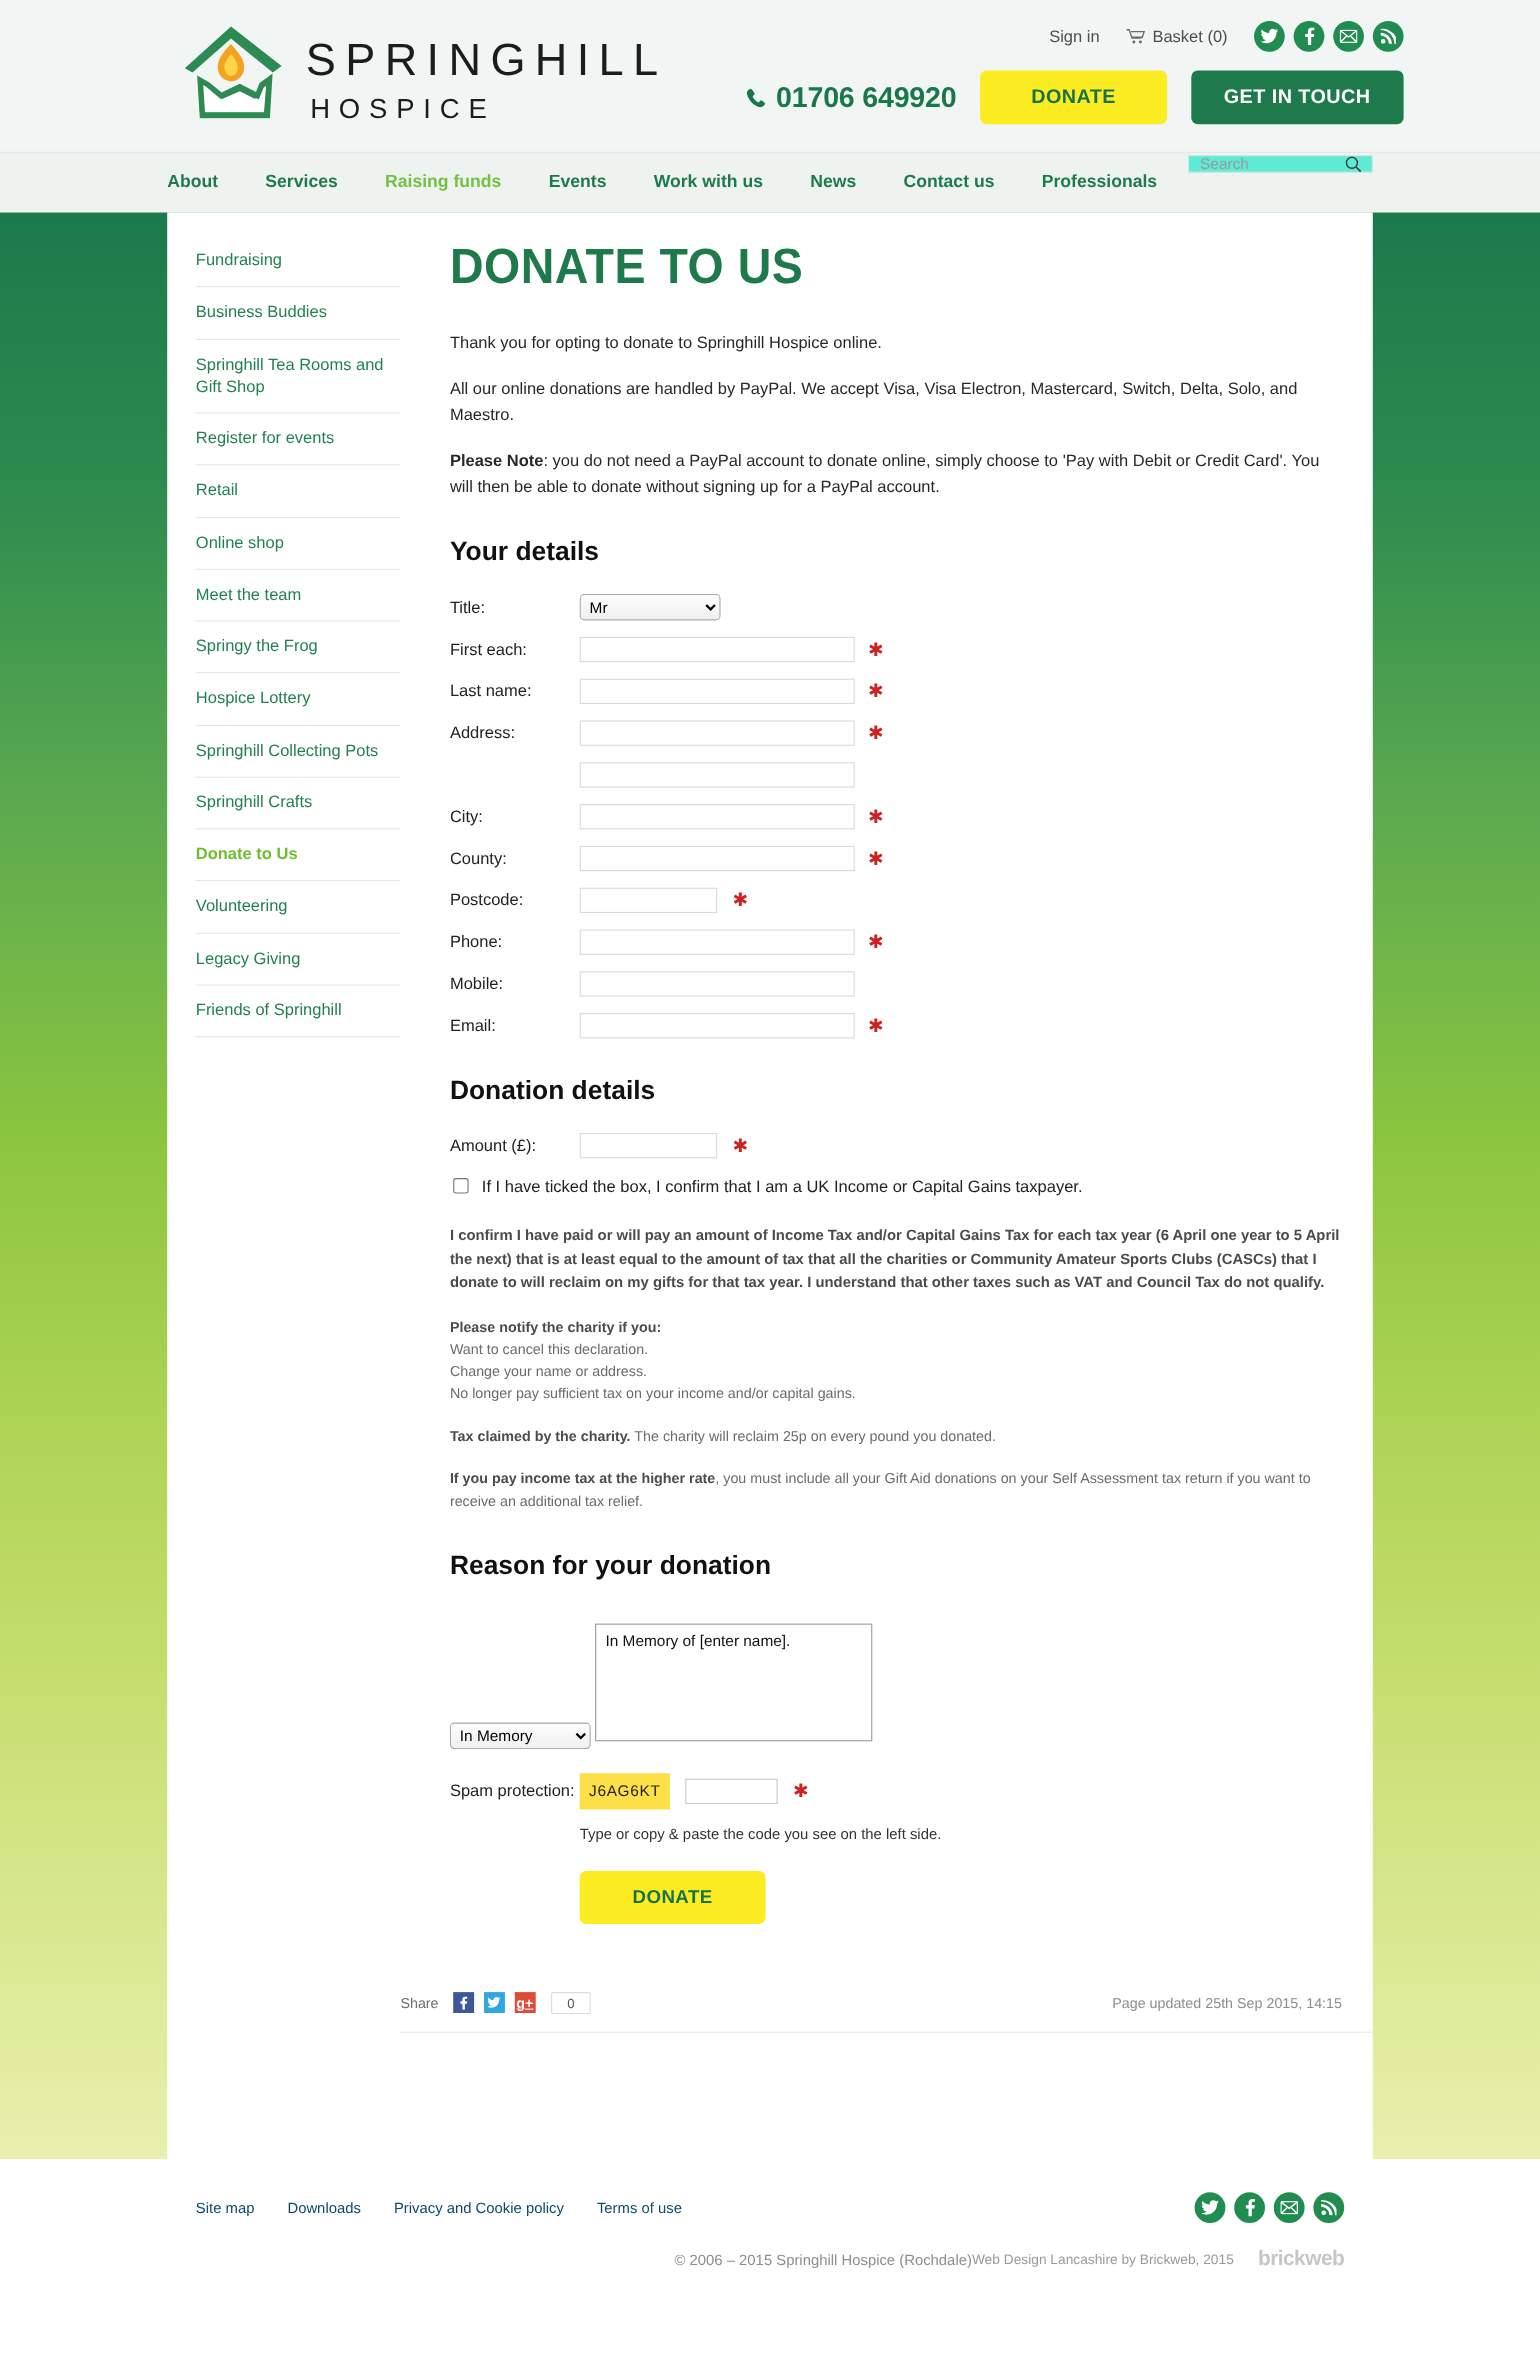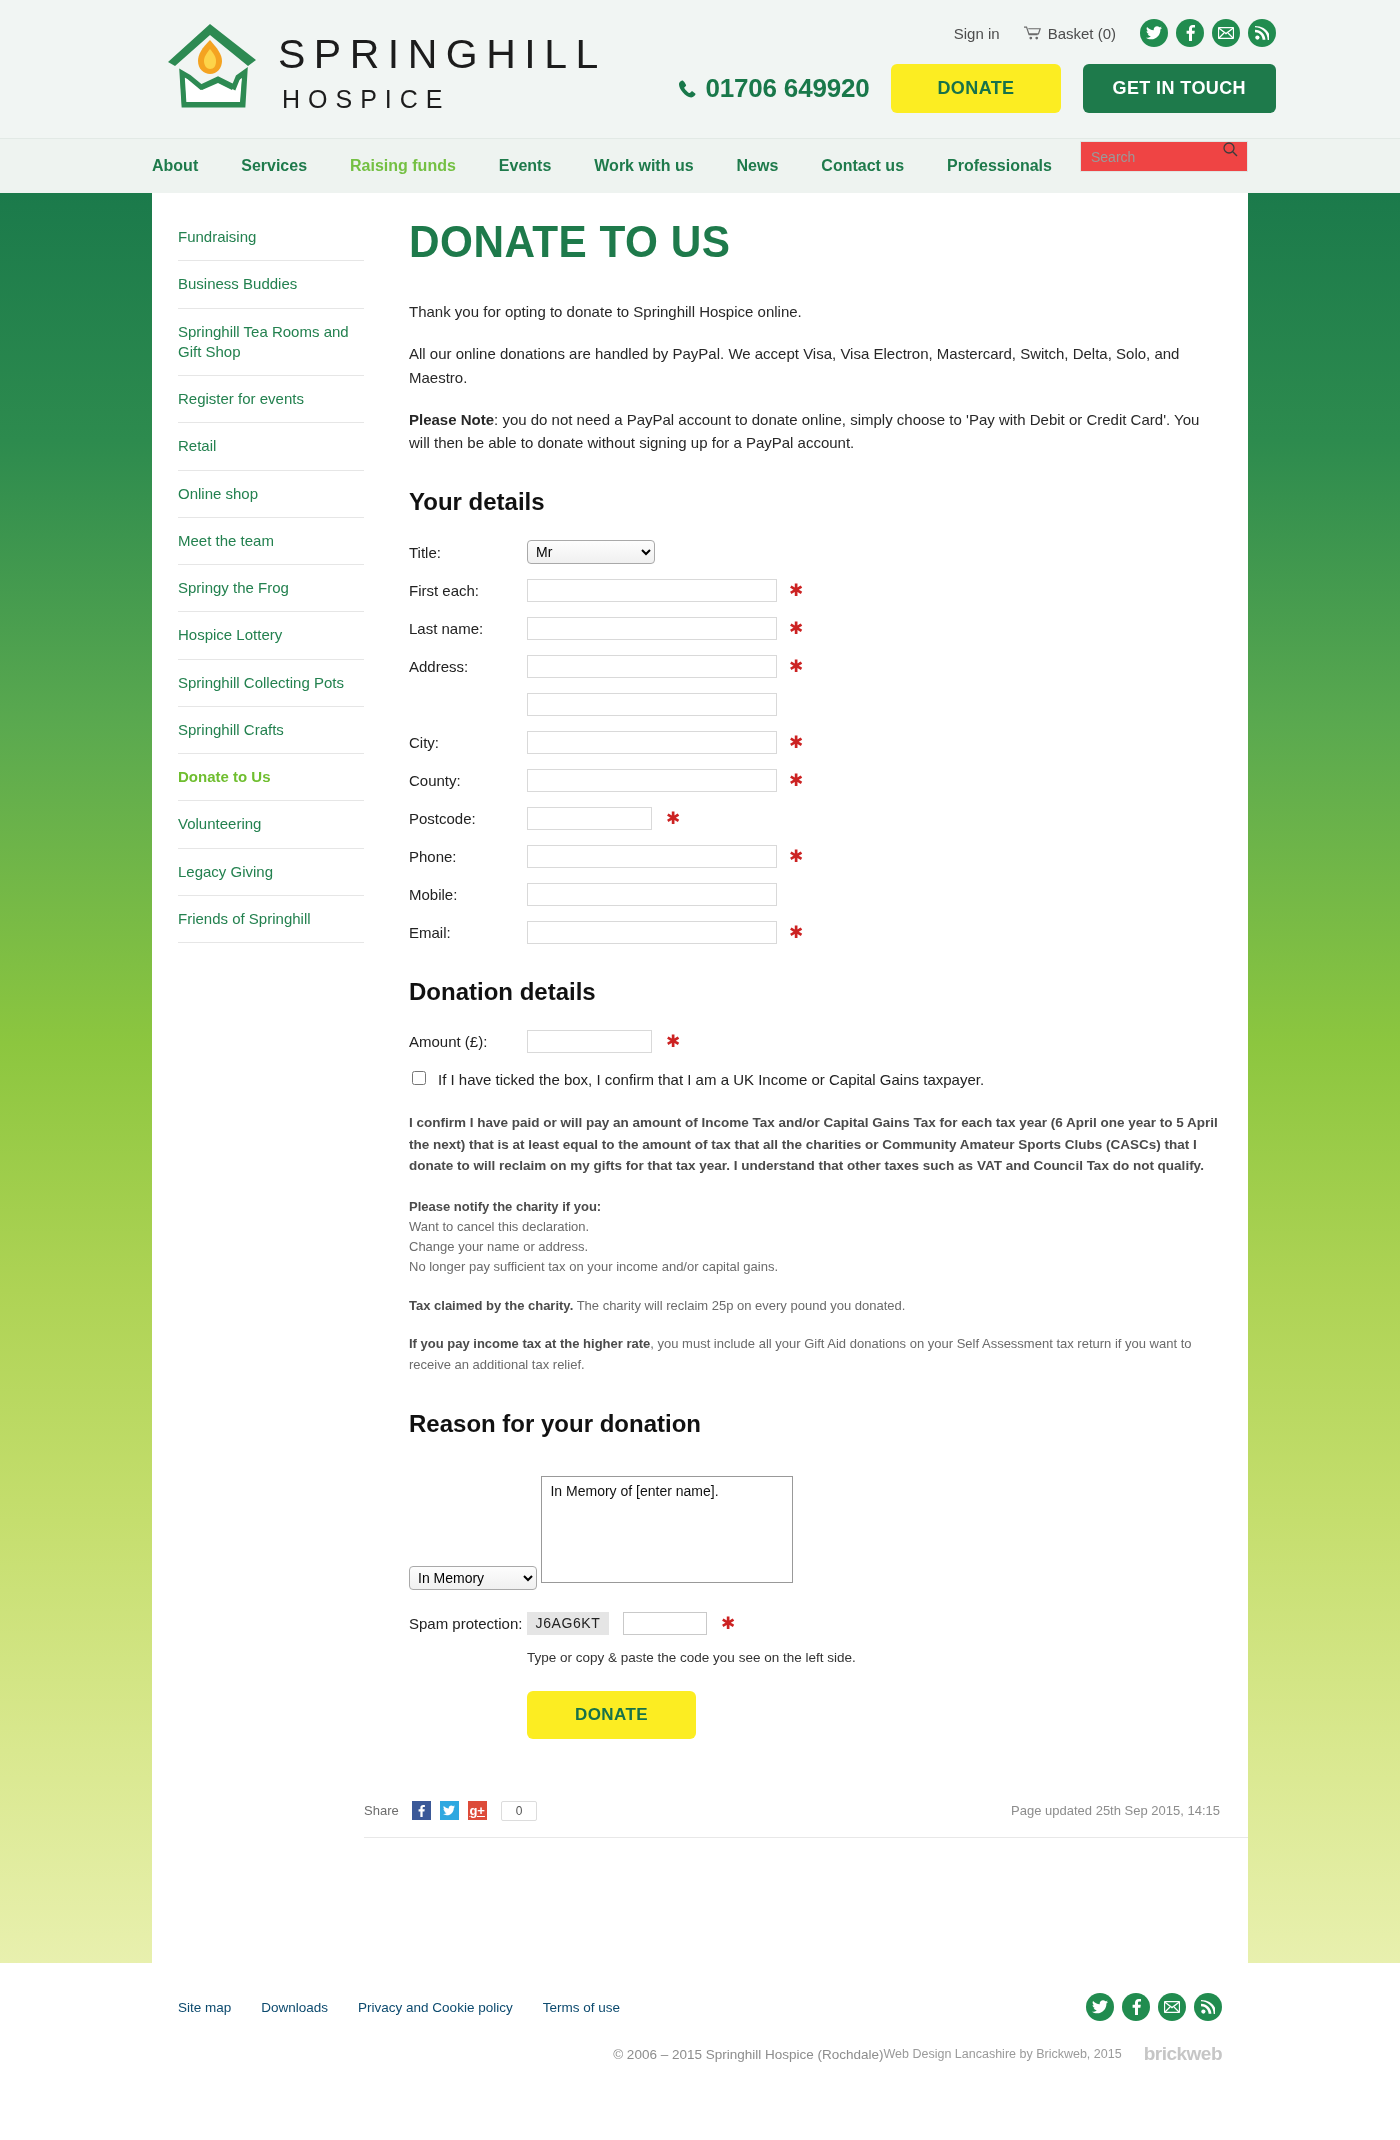--- a/index.html
+++ b/index.html
@@ -80,22 +80,22 @@
     display:flex; align-items:center;
   }
   .nav-inner{ width:1096px; margin:0 auto; display:flex; align-items:center; position:relative;}
   .nav a{
     font-size:16px; font-weight:bold; color:#1e7a4b; text-decoration:none;
     margin-right:43px; white-space:nowrap;
   }
   .nav a.active{ color:#74c043; }
   .search-wrap{
     position:absolute; right:0; top:-16px;
-    width:168px; height:31px; background:#ef4444; border:1px solid #dfe5e2;
-    display:flex; padding:0 8px;
+    width:168px; height:16px; background:#5eead4; border:1px solid #dfe5e2;
+    display:flex; align-items:center; padding:0 8px;
   }
   .search-wrap input{
     border:none; outline:none; font-size:14px; color:#333;
     width:134px; font-family:"Liberation Sans", sans-serif; background:transparent;
   }
   .search-wrap input::placeholder{ color:#9a9a9a; }
 
   
   .shell{
     position:relative; z-index:4;
@@ -160,21 +160,21 @@
   }
   p.gray b{ color:#4b4b4b; }
 
   .ta{
     width:252px; height:107px; border:1px solid #999; padding:6px 8px;
     font-size:14px; font-family:"Liberation Sans", sans-serif;
     color:#111; resize:none; outline:none; margin-top:14px;
   }
 
   .captcha{
-    width:82px; height:23px; background:#e5e5e5; display:flex;
+    width:82px; height:33px; background:#fde047; display:flex;
     align-items:center; justify-content:center; font-size:14px; color:#222;
     letter-spacing:0.6px;
   }
   .cap-gap{ width:14px; }
   .cap-in{ width:84px; height:23px; border:1px solid #c9c9c9; background:#fff;
     font-family:"Liberation Sans", sans-serif; font-size:14px; padding:2px 5px; outline:none;}
   .cap-note{ font-size:13.5px; color:#333; margin:12px 0 0 118px; }
   .btn-donate-form{
     margin:26px 0 0 118px; background:#fced22; color:#17724a; font-weight:bold;
     font-size:17px; letter-spacing:0.4px; border:none; border-radius:6px;

